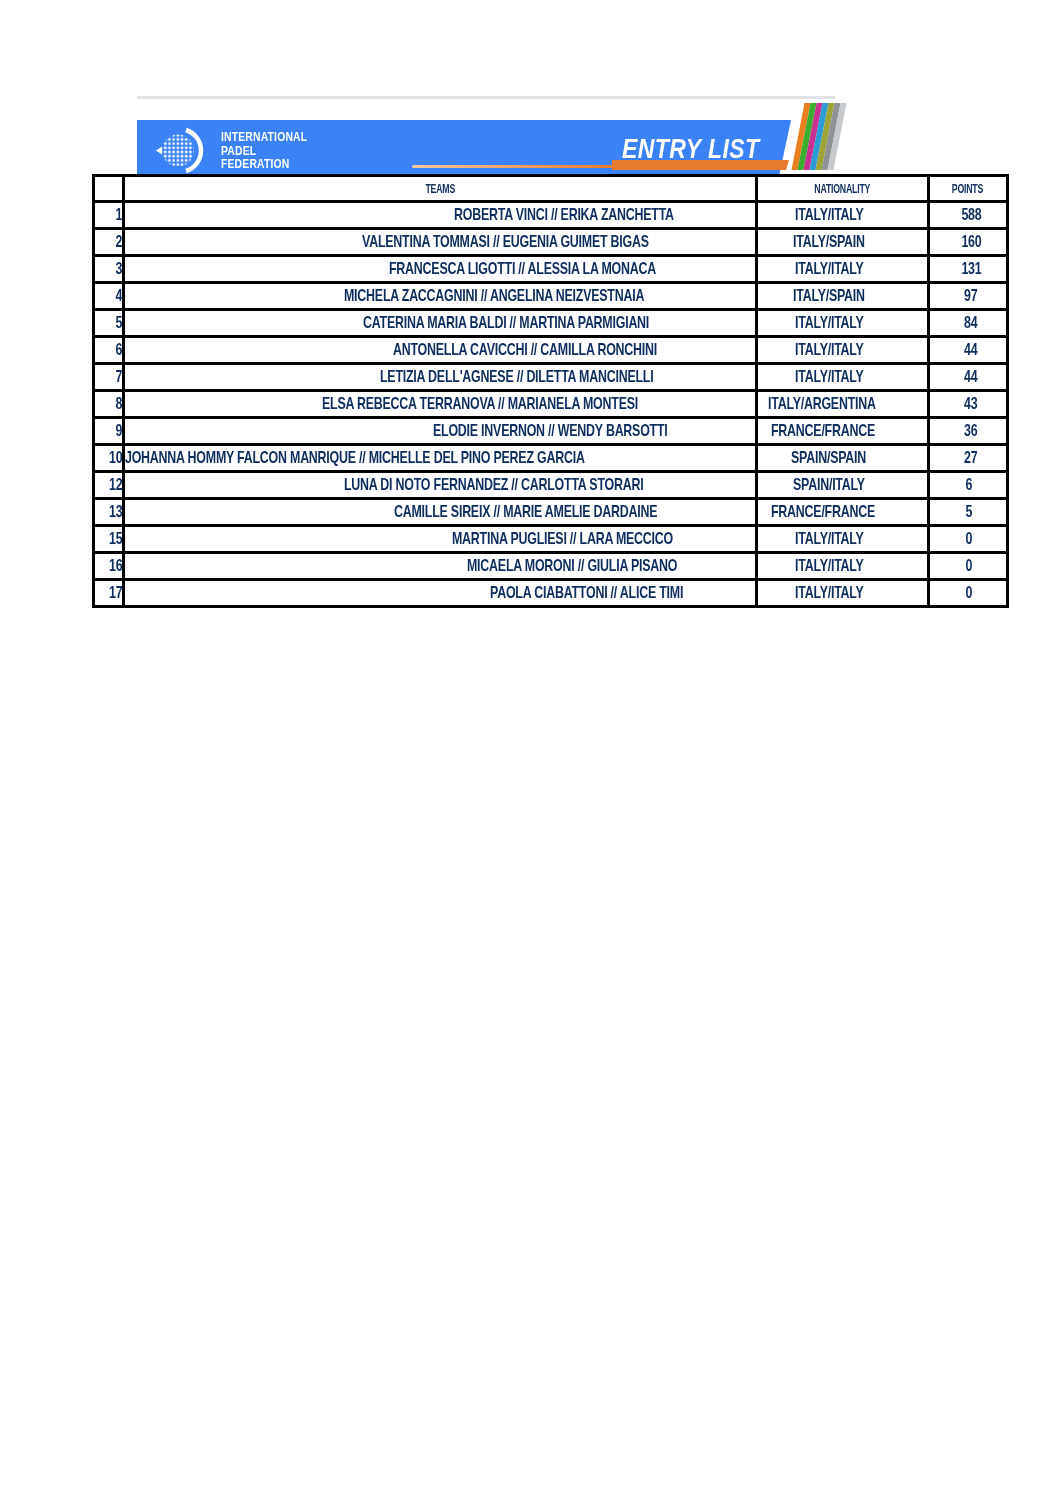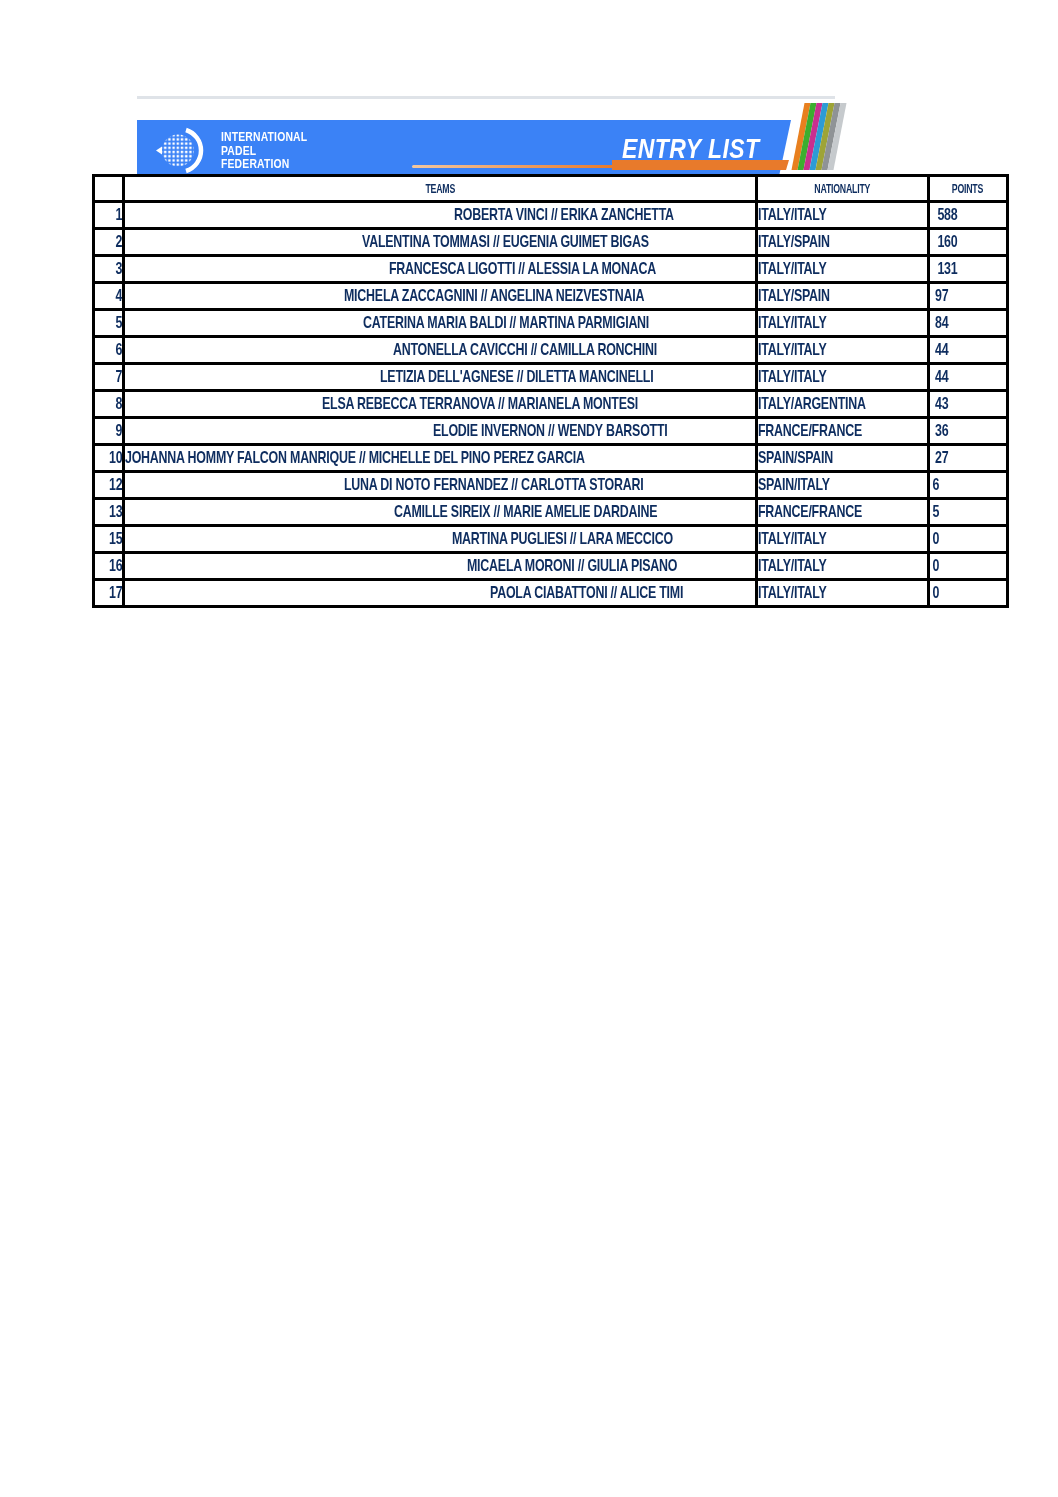--- a/index.html
+++ b/index.html
@@ -62,22 +62,22 @@
   }
   table.entry th{height:23px;font-size:12px;text-align:center;}
   table.entry td{height:24px;font-size:17px;}
   .cx{display:inline-block;white-space:nowrap;letter-spacing:-.3px;
       transform:scaleX(0.73);}
   .oL{transform-origin:0 50%;}
   .oR{transform-origin:100% 50%;}
   .oC{transform-origin:50% 50%;}
   td.c-rank{text-align:right;padding-right:4px;}
   td.c-team{text-align:right;padding-left:4px;}
-  td.c-nat{text-align:left;padding-left:5px;}
-  td.c-pts{text-align:left;padding-right:5px;margin-left:32px;}
+  td.c-nat{text-align:center;padding-left:5px;}
+  td.c-pts{text-align:center;padding-right:5px;margin-left:32px;}
 </style>
 </head>
 <body>
 
 <div class="top-hairline"></div>
 
 <div class="banner">
   <div class="logo">
     <svg width="60" height="51" viewBox="0 0 60 51">
       <defs>

